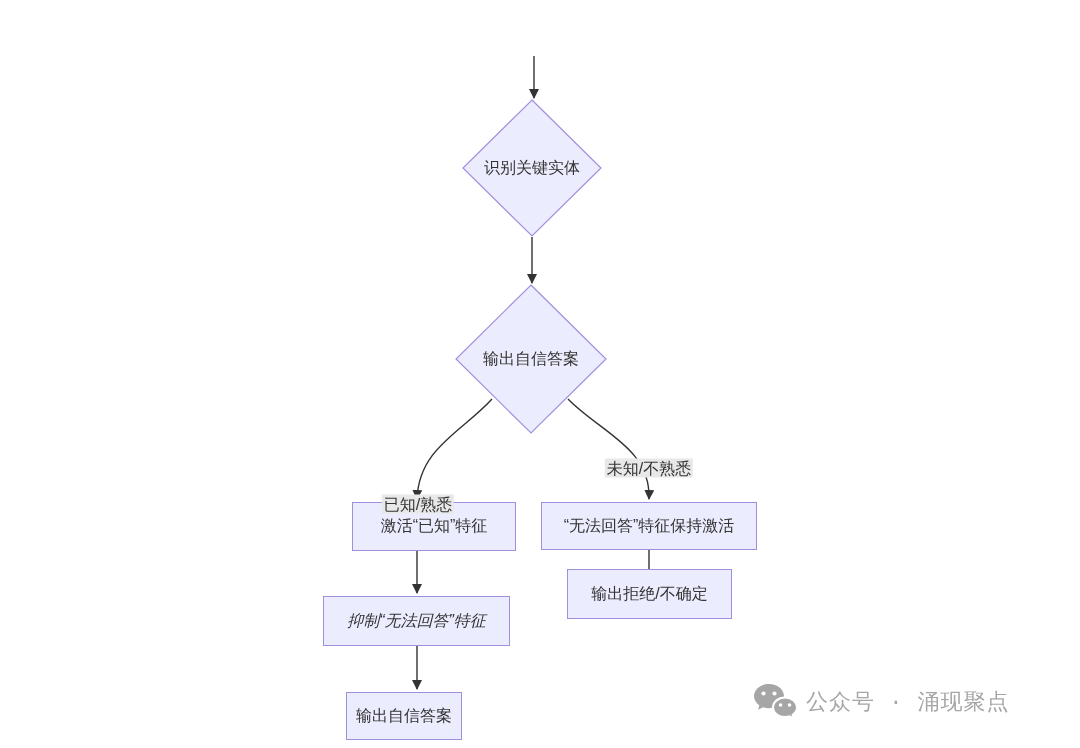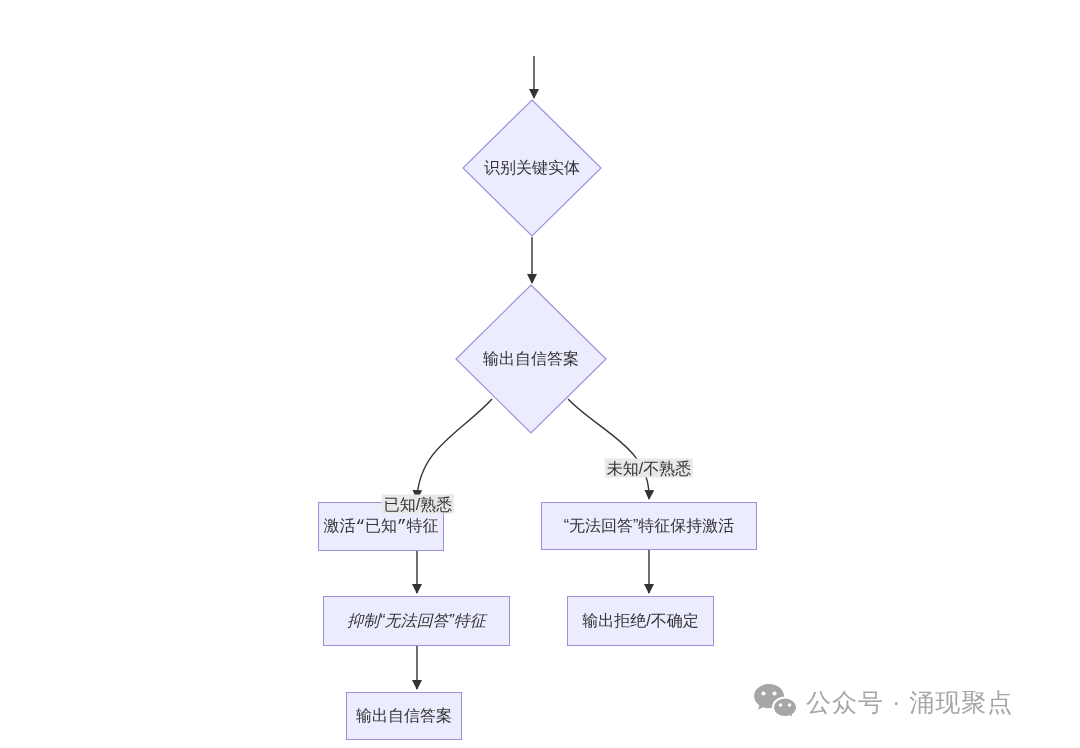--- a/index.html
+++ b/index.html
@@ -48,24 +48,25 @@
     white-space: nowrap;
   }
   .watermark {
     position: absolute;
     left: 752px; top: 682px;
     display: flex; align-items: center;
     color: var(--watermark);
   }
   .watermark-icon { width: 46px; height: 40px; margin-right: 8px; }
   .watermark-text {
-    font-size: 25px;
+    font-size: 22px;
     letter-spacing: 1px;
     color: var(--watermark);
     white-space: nowrap;
+    font-family: Liberation Mono, monospace;
   }
 </style>
 </head>
 <body>
 
 <div class="canvas">
 
   <svg class="edge-layer" width="1080" height="748" viewBox="0 0 1080 748" xmlns="http://www.w3.org/2000/svg">
     <defs>
       <marker id="arrowhead" markerUnits="userSpaceOnUse" markerWidth="10" markerHeight="10" refX="9" refY="5" orient="auto">
@@ -79,29 +80,29 @@
     <path class="edge" d="M568,399 C600,432 651,448 649,499" marker-end="url(#arrowhead)"></path>
     <path class="edge" d="M417,551 L417,593" marker-end="url(#arrowhead)"></path>
     <path class="edge" d="M417,646 L417,689" marker-end="url(#arrowhead)"></path>
     <path class="edge" d="M649,550 L649,593" marker-end="url(#arrowhead)"></path>
 
     <polygon class="diamond" points="532,100 601,168 532,236 463,168"></polygon>
     <polygon class="diamond" points="531,285 606,359 531,433 456,359"></polygon>
   </svg>
 
 
-  <div class="node" style="left:318px; top:502px; width:126px; height:49px;font-family:Liberation Mono, monospace;">激活“已知”特征</div>
+  <div class="node" style="left:352px; top:502px; width:164px; height:49px;">激活“已知”特征</div>
 
   <div class="node" style="left:323px; top:596px; width:187px; height:50px;font-style:italic;">抑制“无法回答”特征</div>
 
   <div class="node" style="left:346px; top:692px; width:116px; height:48px;">输出自信答案</div>
 
   <div class="node" style="left:541px; top:502px; width:216px; height:48px;text-align:right;">“无法回答”特征保持激活</div>
 
-  <div class="node" style="left:567px; top:596px; width:147px; height:50px;">输出拒绝/不确定</div>
+  <div class="node" style="left:567px; top:569px; width:165px; height:50px;">输出拒绝/不确定</div>
 
   <div class="diamond-label" style="left:532px; top:168px;">识别关键实体</div>
 
   <div class="diamond-label" style="left:531px; top:359px;">输出自信答案</div>
 
   <div class="edge-label" style="left:418px; top:488px;margin-top:16px;">已知/熟悉</div>
 
   <div class="edge-label" style="left:649px; top:468px;">未知/不熟悉</div>
 
   <div class="watermark">

